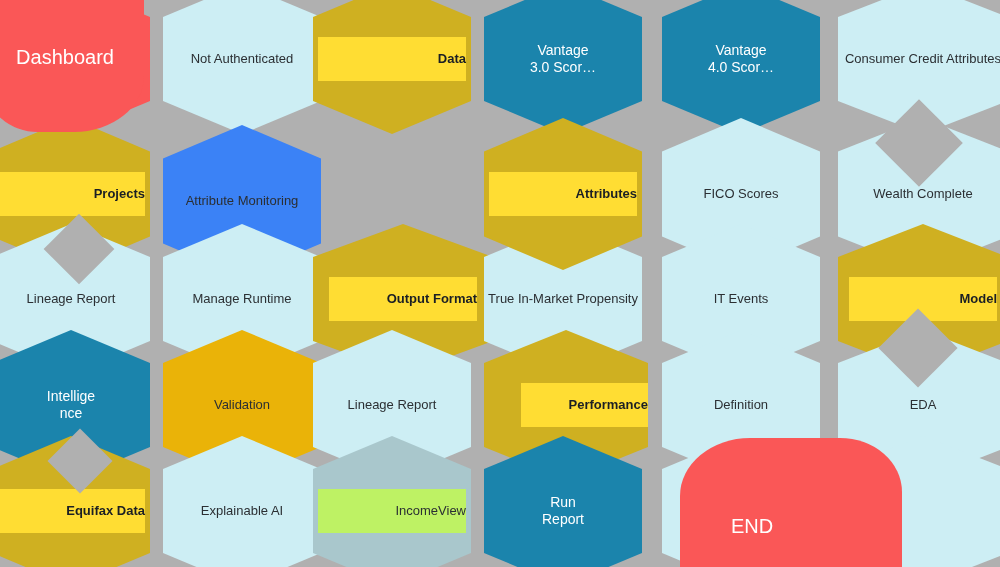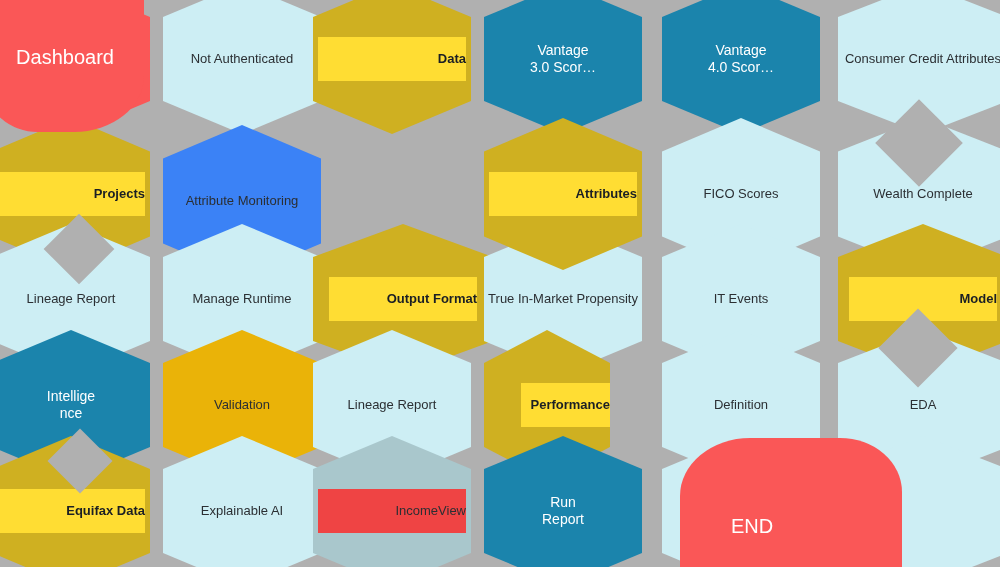--- a/index.html
+++ b/index.html
@@ -38,21 +38,21 @@
   .lbl.pill{
     font-size:13px;
     font-weight:700;
     color:#1b1f24;
     background:#ffdd33;
     padding:14px 0;
     width:148px;
     display:block;
     text-align:right;
   }
-  .lbl.pill.lightpill{background:#ef4444;font-weight:400;color:#2b2f33;}
+  .lbl.pill.lightpill{background:#bef264;font-weight:400;color:#2b2f33;}
   .lbl.big{
     font-size:20px;
     color:#ffffff;
     font-weight:400;
   }
   .lbl.mid{
     font-size:14px;
     color:#ffffff;
     font-weight:400;
   }
@@ -135,21 +135,21 @@
 
   <div class="hex" style="left:484px;top:-16px;width:158px;height:150px;background:#1b84ac;">
     <span class="lbl mid">Vantage<br>3.0&nbsp;Scor…</span>
   </div>
   <div class="hex" style="left:484px;top:224px;width:158px;height:150px;background:#cdeef4;overflow:visible;">
     <span class="lbl plain">True In-Market Propensity</span>
   </div>
   <div class="hex" style="left:484px;top:118px;width:158px;height:152px;background:#cfb021;">
     <span class="lbl pill">Attributes</span>
   </div>
-  <div class="hex" style="left:484px;top:330px;width:126px;height:150px;background:#cfb021;padding-left:37px;">
+  <div class="hex" style="left:484px;top:330px;width:164px;height:150px;background:#cfb021;padding-left:37px;">
     <span class="lbl pill">Performance</span>
   </div>
   <div class="hex" style="left:484px;top:436px;width:158px;height:150px;background:#1b84ac;">
     <span class="lbl mid">Run<br>Report</span>
   </div>
 
   <div class="hex" style="left:662px;top:-16px;width:158px;height:150px;background:#1b84ac;">
     <span class="lbl mid">Vantage<br>4.0&nbsp;Scor…</span>
   </div>
   <div class="hex" style="left:662px;top:118px;width:158px;height:152px;background:#cdeef4;">

